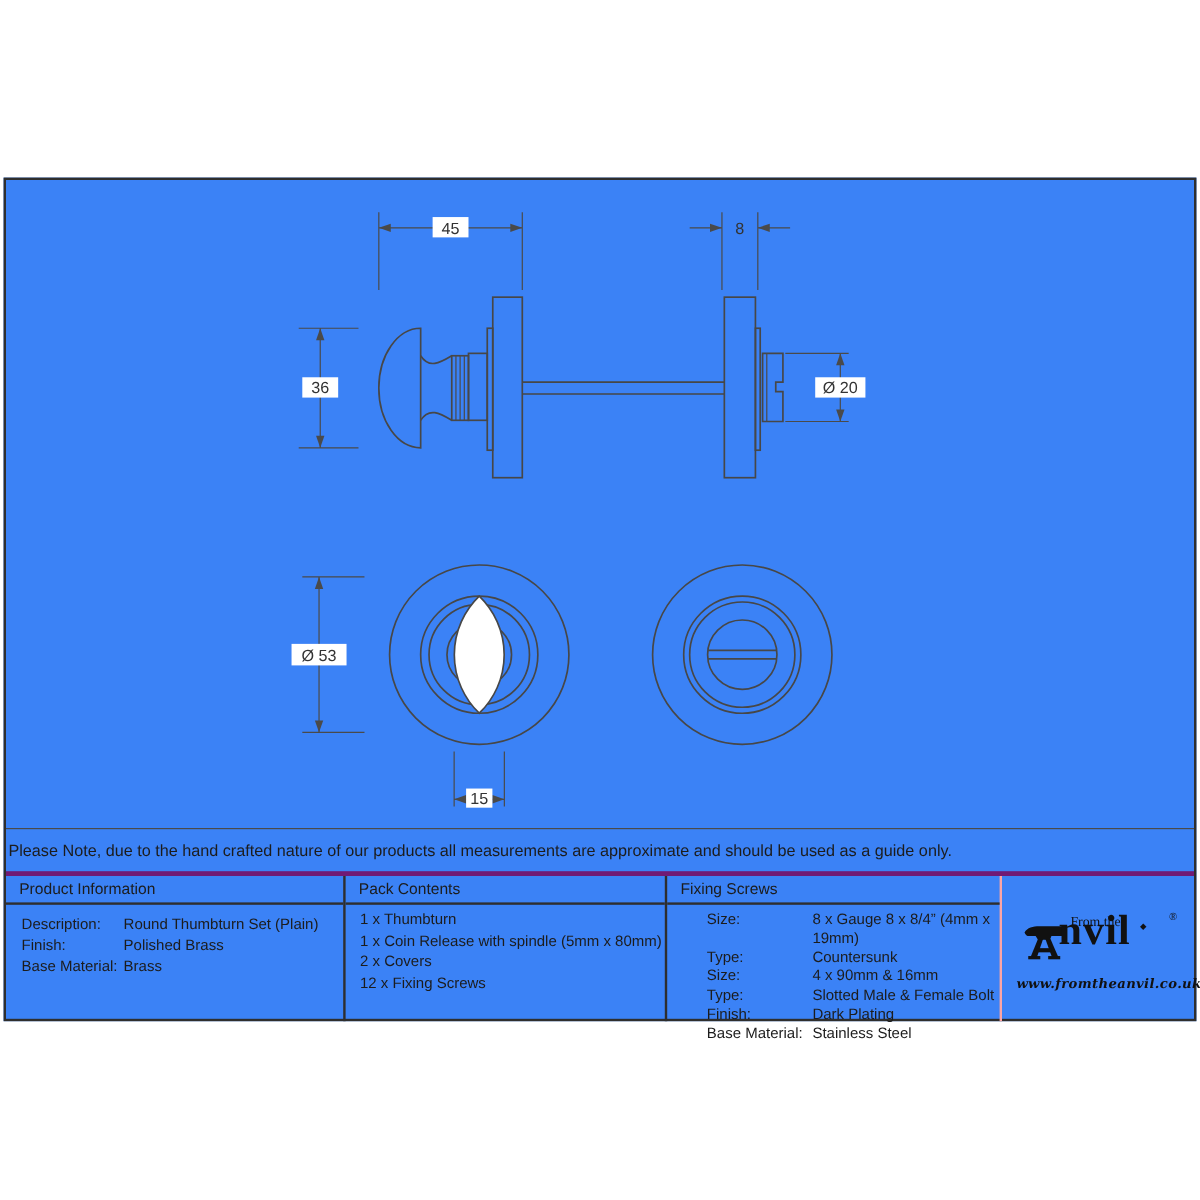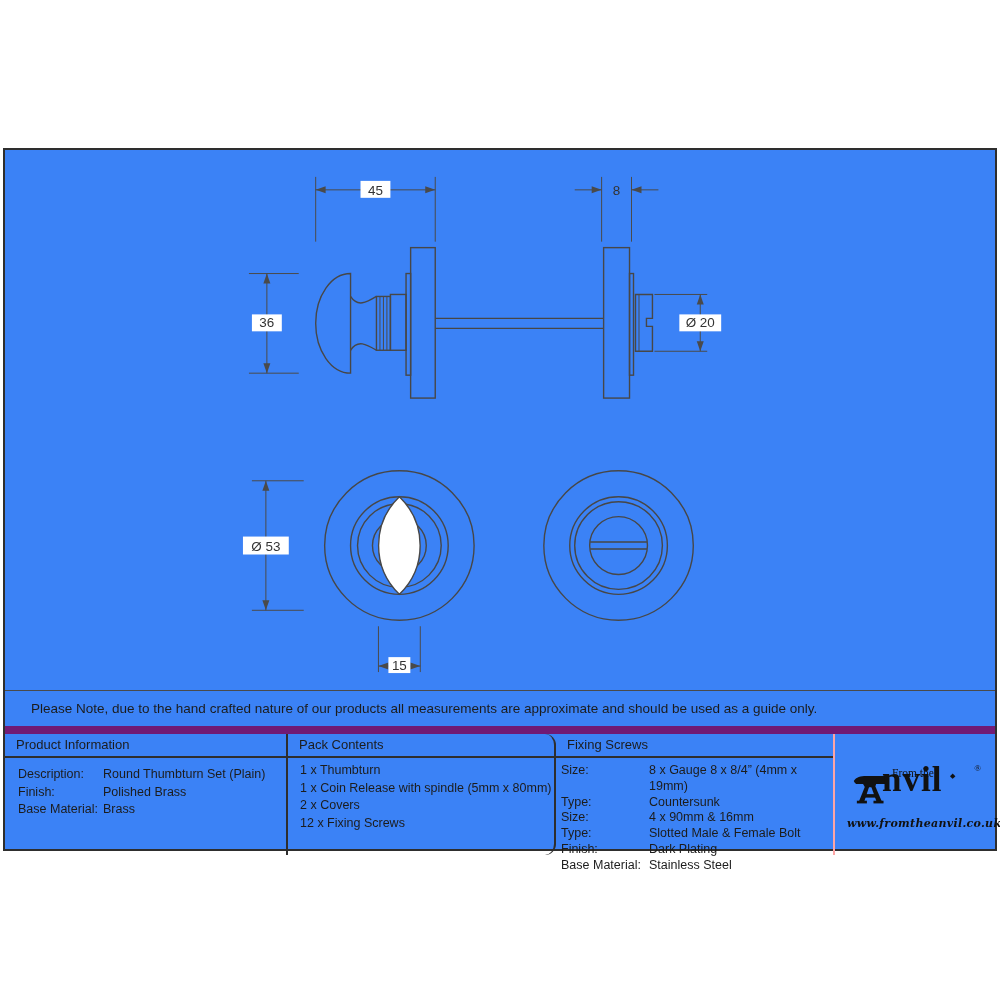--- a/index.html
+++ b/index.html
@@ -9,42 +9,42 @@
     -webkit-font-smoothing:antialiased;
   }
   .sheet{
     position:absolute;left:3px;top:148px;width:990px;height:699px;
     border:2px solid #2e2e2e;background:#3b82f6;
   }
   .drawing-wrap{width:990px;height:540px;overflow:hidden;}
   .drawing-wrap svg{display:block;width:990px;height:540px;}
   
   .note-row{
-    height:35px;border-top:1px solid #4a4a4a;border-bottom:8px solid #701a75;
-    display:flex;align-items:center;padding-left:26px;font-size:13.5px;color:#1c1c1c;
+    height:35px;border-top:1px solid #4a4a4a;border-bottom:4px solid #701a75;
+    display:flex;align-items:center;padding-left:2px;font-size:13.5px;color:#1c1c1c;
   }
   
   .spec-table{display:flex;height:121px;}
   .col{box-sizing:border-box;}
   .col1{width:283px;border-right:2px solid #2e2e2e;}
-  .col2{width:268px;border-right:2px solid #2e2e2e;border-radius:11px;}
+  .col2{width:268px;border-right:2px solid #2e2e2e;}
   .col3{width:279px;border-right:2px solid #fca5a5;}
   .col4{flex:1;display:flex;align-items:center;justify-content:center;}
   .col-header{
     height:19px;border-bottom:2px solid #2e2e2e;font-size:13px;color:#1c1c1c;
     padding:3px 0 0 11px;box-sizing:content-box;
   }
   .col-body{font-size:12.5px;color:#1c1c1c;}
   .col1 .col-body{padding:8px 0 0 13px;}
   .col2 .col-body{padding:4px 0 0 12px;}
   .col3 .col-body{padding:5px 0 0 5px;}
   .kv{display:flex;line-height:17.5px;}
   .col3 .kv{line-height:15.8px;}
   .kv .k{width:85px;flex:none;}
-  .col3 .kv .k{width:88px;}
+  .col3 .kv .k{width:88px;margin-left:28px;}
   .li{line-height:17.5px;}
   
   .logo{position:relative;width:124px;height:58px;}
   .logo .anvil-a{position:absolute;left:0;top:7px;width:34px;height:33px;}
   .logo .wordmark{
     position:absolute;left:29px;top:-6px;font-family:"Liberation Serif", serif;
     font-weight:bold;font-size:35px;letter-spacing:1px;color:#111;
   }
   .logo .from-the{
     position:absolute;left:39px;top:1px;font-family:"Liberation Serif", serif;

